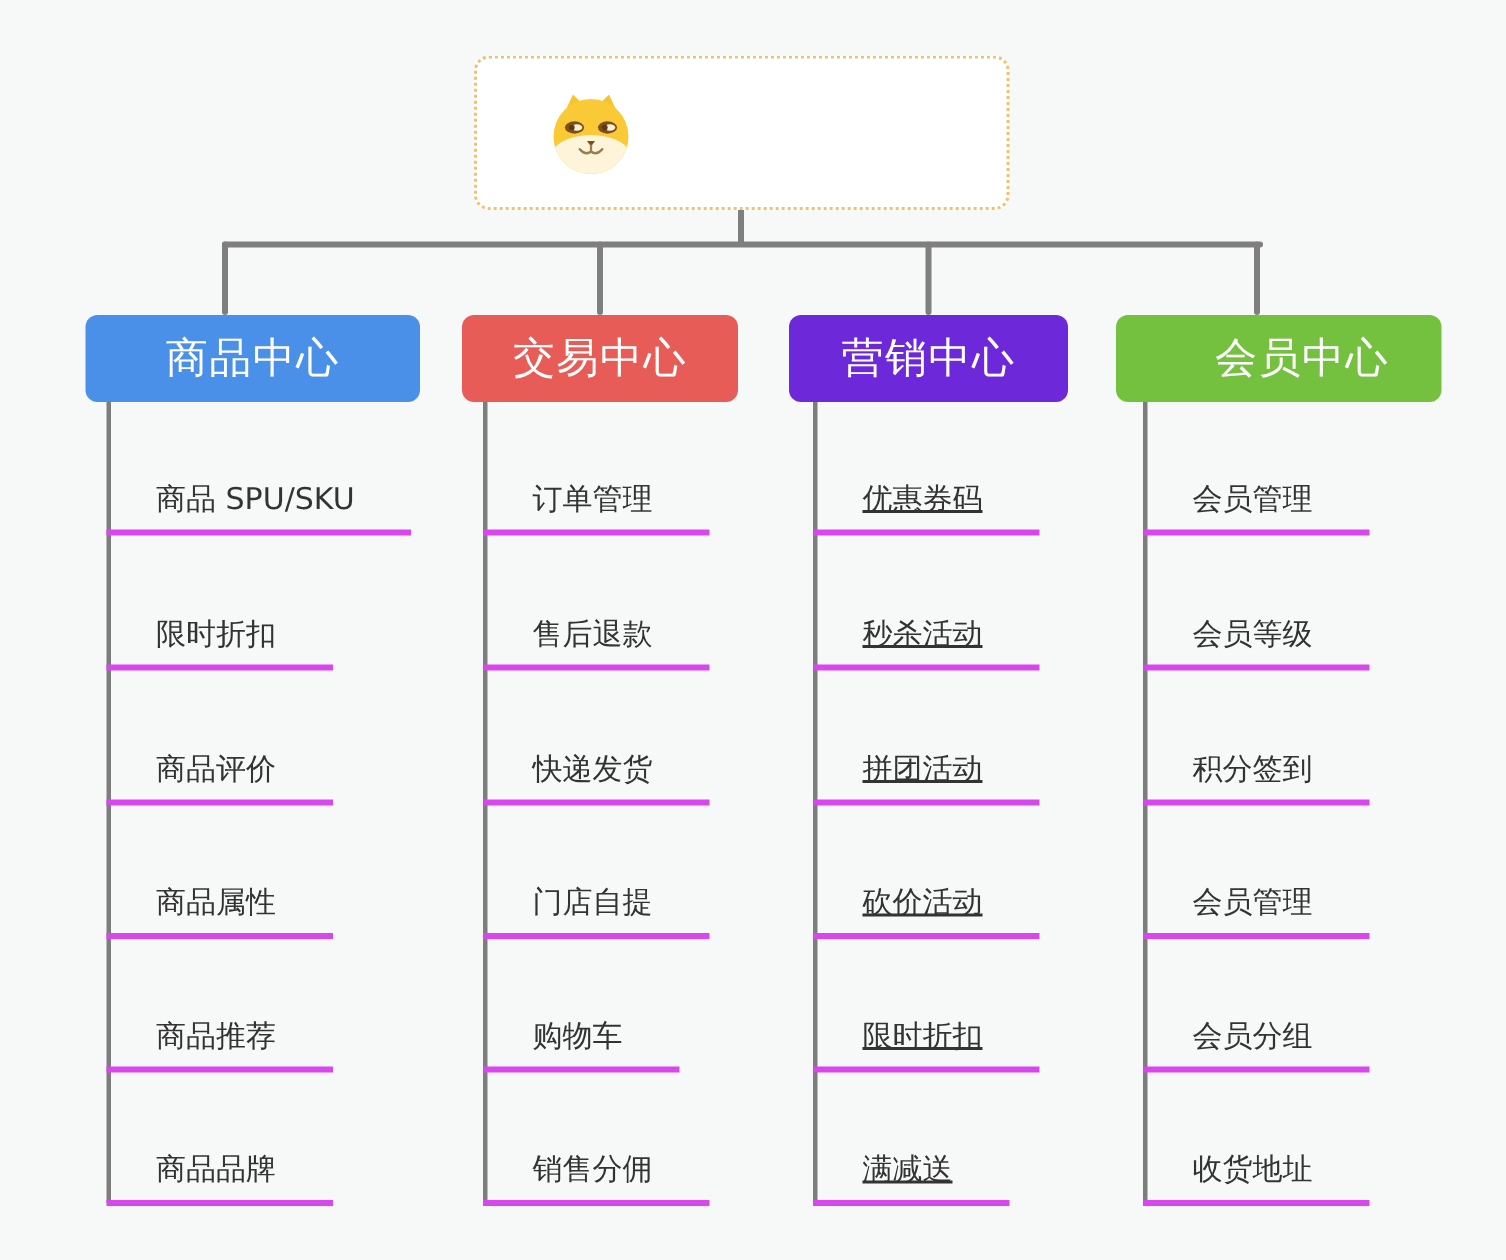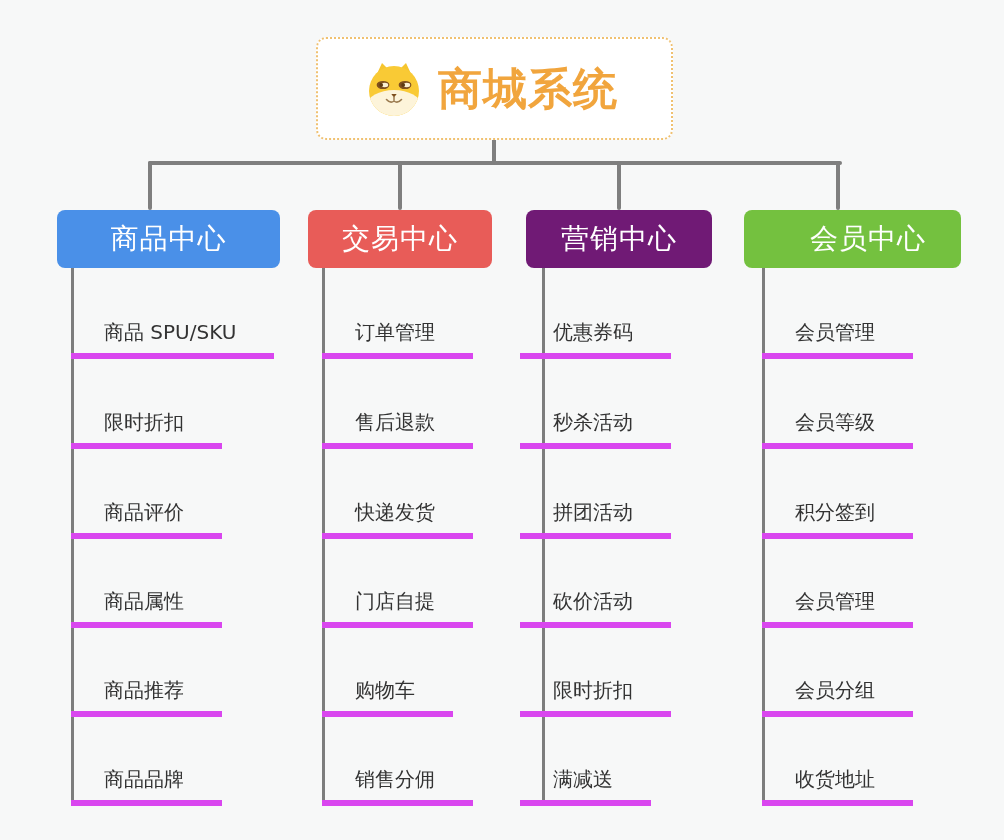--- a/index.html
+++ b/index.html
@@ -43,25 +43,25 @@
   .b3{left:744px;width:186px;padding-left:31px;}
 
   
   .trunk{position:absolute;top:268px;height:534px;width:3px;background:#7d7d7d;}
   .t0{left:71px;} .t1{left:322px;} .t2{left:542px;} .t3{left:762px;}
 
   
   .leaf{
     position:absolute;
     padding:0 38px 8px 33px;
-    border-bottom:6px solid #d946ef;
+    border-bottom:4px solid #d946ef;
     font-size:20px;line-height:26px;color:#333333;
     white-space:nowrap;
   }
-  .c0{left:71px;} .c1{left:322px;} .c2{left:520px;} .c3{left:762px;}
+  .c0{left:71px;} .c1{left:322px;} .c2{left:542px;text-decoration:underline;} .c3{left:762px;}
   .r0{top:319px;} .r1{top:409px;} .r2{top:499px;}
   .r3{top:588px;} .r4{top:677px;} .r5{top:766px;}
 </style>
 </head>
 <body>
 
 <div class="canvas">
 
   <div class="root-node">
     <svg class="shiba" viewBox="0 0 56 56">
@@ -77,37 +77,36 @@
       <ellipse cx="17" cy="24" rx="6.4" ry="4.1" fill="#7e4f1e"></ellipse>
       <ellipse cx="18.6" cy="24" rx="3.6" ry="2.2" fill="#fbf0d2"></ellipse>
       <circle cx="15.2" cy="24" r="1.9" fill="#5d3a14"></circle>
       <ellipse cx="39" cy="24" rx="6.4" ry="4.1" fill="#7e4f1e"></ellipse>
       <ellipse cx="40.6" cy="24" rx="3.6" ry="2.2" fill="#fbf0d2"></ellipse>
       <circle cx="37.2" cy="24" r="1.9" fill="#5d3a14"></circle>
       <path d="M25.3,33 h5.4 l-2.7,3.6 z" fill="#7e4f1e"></path>
       <path d="M28,36 v3" stroke="#9b7b50" stroke-width="1.5" fill="none" stroke-linecap="round"></path>
       <path d="M20.5,38.5 q4,4.5 7.5,1.5 q3.5,3 7.5,-1.5" stroke="#9b7b50" stroke-width="1.6" fill="none" stroke-linecap="round"></path>
     </svg>
-    <span class="root-title">商城系统</span>
   </div>
 
   <div class="line root-drop"></div>
   <div class="line h-main"></div>
   <div class="line drop drop0"></div>
   <div class="line drop drop1"></div>
   <div class="line drop drop2"></div>
   <div class="line drop drop3"></div>
 
   <div class="branch-box b0" style="background: rgb(74, 144, 232);">
     <span>商品中心</span>
   </div>
   <div class="branch-box b1" style="background: rgb(232, 92, 88);">
     <span>交易中心</span>
   </div>
-  <div class="branch-box b2" style="background: #701a75;">
+  <div class="branch-box b2" style="background: #6d28d9;">
     <span>营销中心</span>
   </div>
   <div class="branch-box b3" style="background: rgb(116, 193, 63);">
     <span>会员中心</span>
   </div>
 
   <div class="trunk t0"></div>
   <div class="trunk t1"></div>
   <div class="trunk t2"></div>
   <div class="trunk t3"></div>

